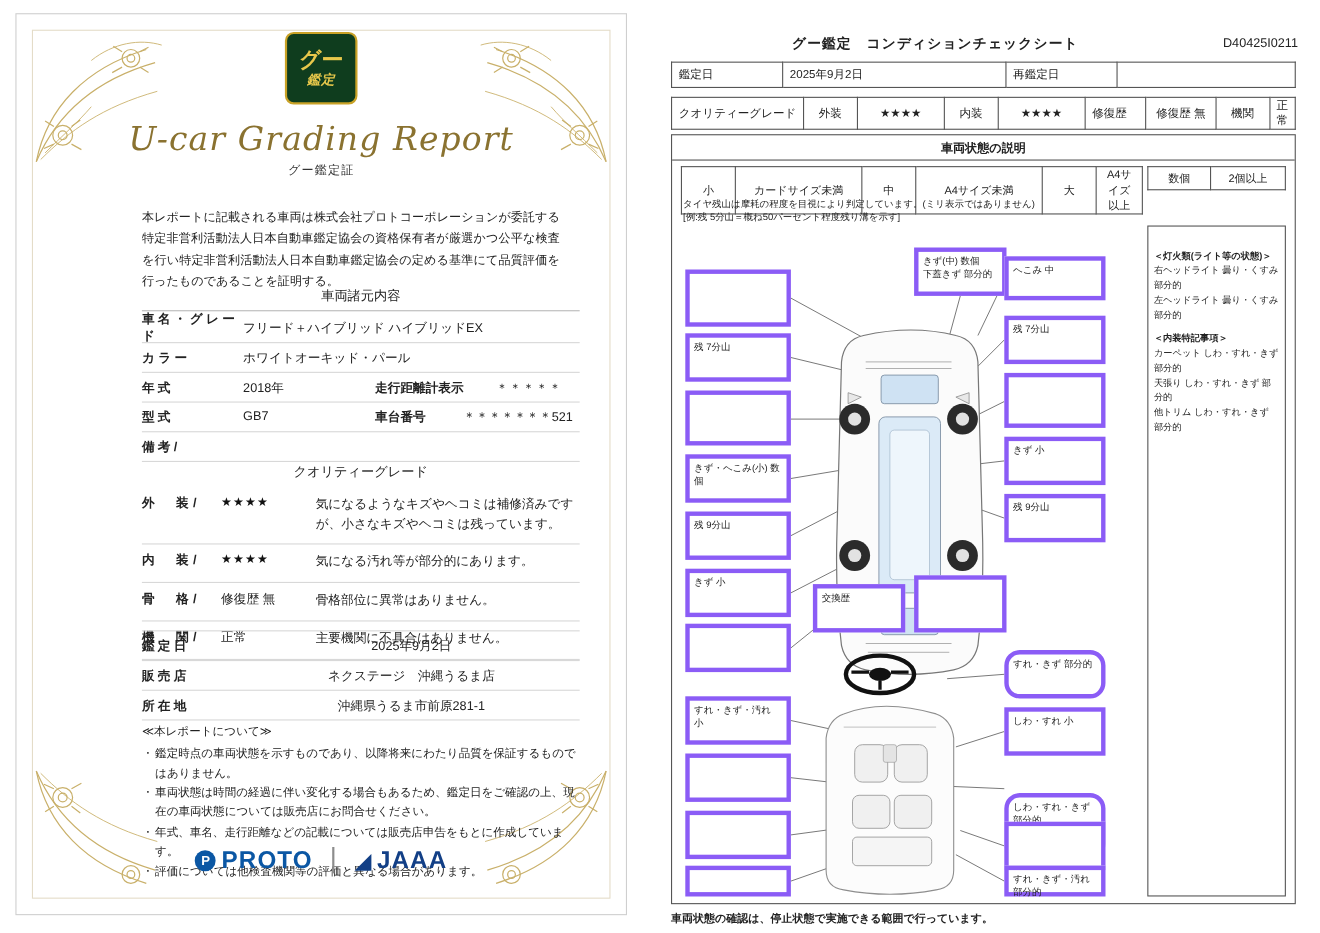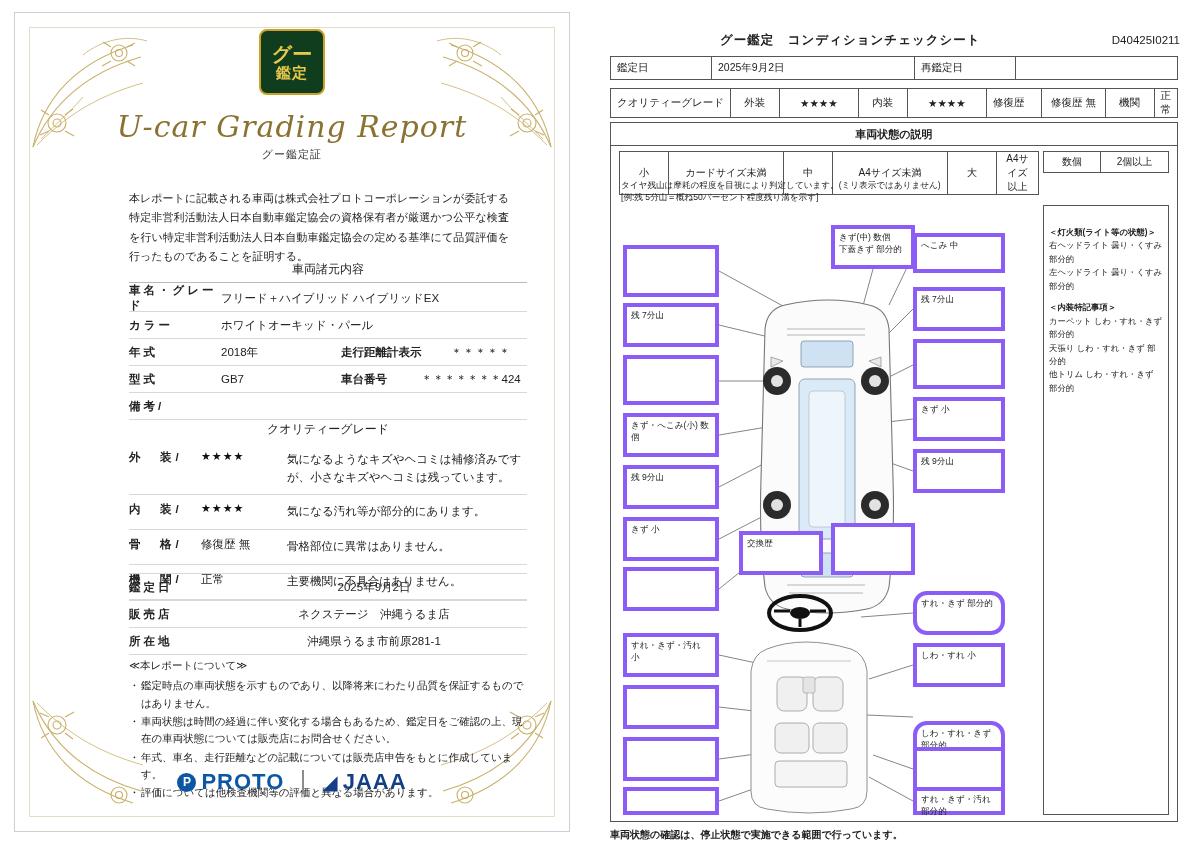--- a/index.html
+++ b/index.html
@@ -30,21 +30,21 @@
   .f-br{right:8px;bottom:10px;transform:scale(-1,-1);}
 
   .goo-logo{
     position:absolute;left:50%;top:16px;transform:translateX(-50%);
     width:62px;height:62px;border-radius:8px;
     background:#0f3d1e;border:2px solid #c9a227;
     display:flex;flex-direction:column;align-items:center;justify-content:center;
     color:#e8c84b;font-weight:bold;line-height:1.05;
   }
   .goo-logo .g1{font-size:20px;}
-  .goo-logo .g2{font-size:15px;letter-spacing:1px;}
+  .goo-logo .g2{font-size:12px;letter-spacing:1px;font-style:italic;}
 
   .cert-title{
     position:absolute;left:0;right:0;top:96px;text-align:center;
     font-family:"DejaVu Serif","Liberation Serif",serif;
     font-style:italic;font-size:30px;color:#8a7230;letter-spacing:1px;
     text-shadow:0 1px 0 #fff;
   }
   .cert-subtitle{
     position:absolute;left:0;right:0;top:134px;text-align:center;
     font-size:11px;color:#333;letter-spacing:1px;
@@ -251,21 +251,21 @@
       <div class="row">
         <div class="lbl">年式</div>
         <div style="width:120px;">2018年</div>
         <div style="width:110px;font-weight:bold;">走行距離計表示</div>
         <div class="stars">＊＊＊＊＊</div>
       </div>
       <div class="row">
         <div class="lbl">型式</div>
         <div style="width:120px;">GB7</div>
         <div style="width:80px;font-weight:bold;">車台番号</div>
-        <div>＊＊＊＊＊＊＊424</div>
+        <div>＊＊＊＊＊＊＊521</div>
       </div>
       <div class="row">
         <div class="lbl">備考/</div>
         <div class="val"></div>
       </div>
     </div>
 
     <div class="sec-head" style="top:408px;border-bottom:none;">クオリティーグレード</div>
 
     <div class="spec" style="top:430px;">

